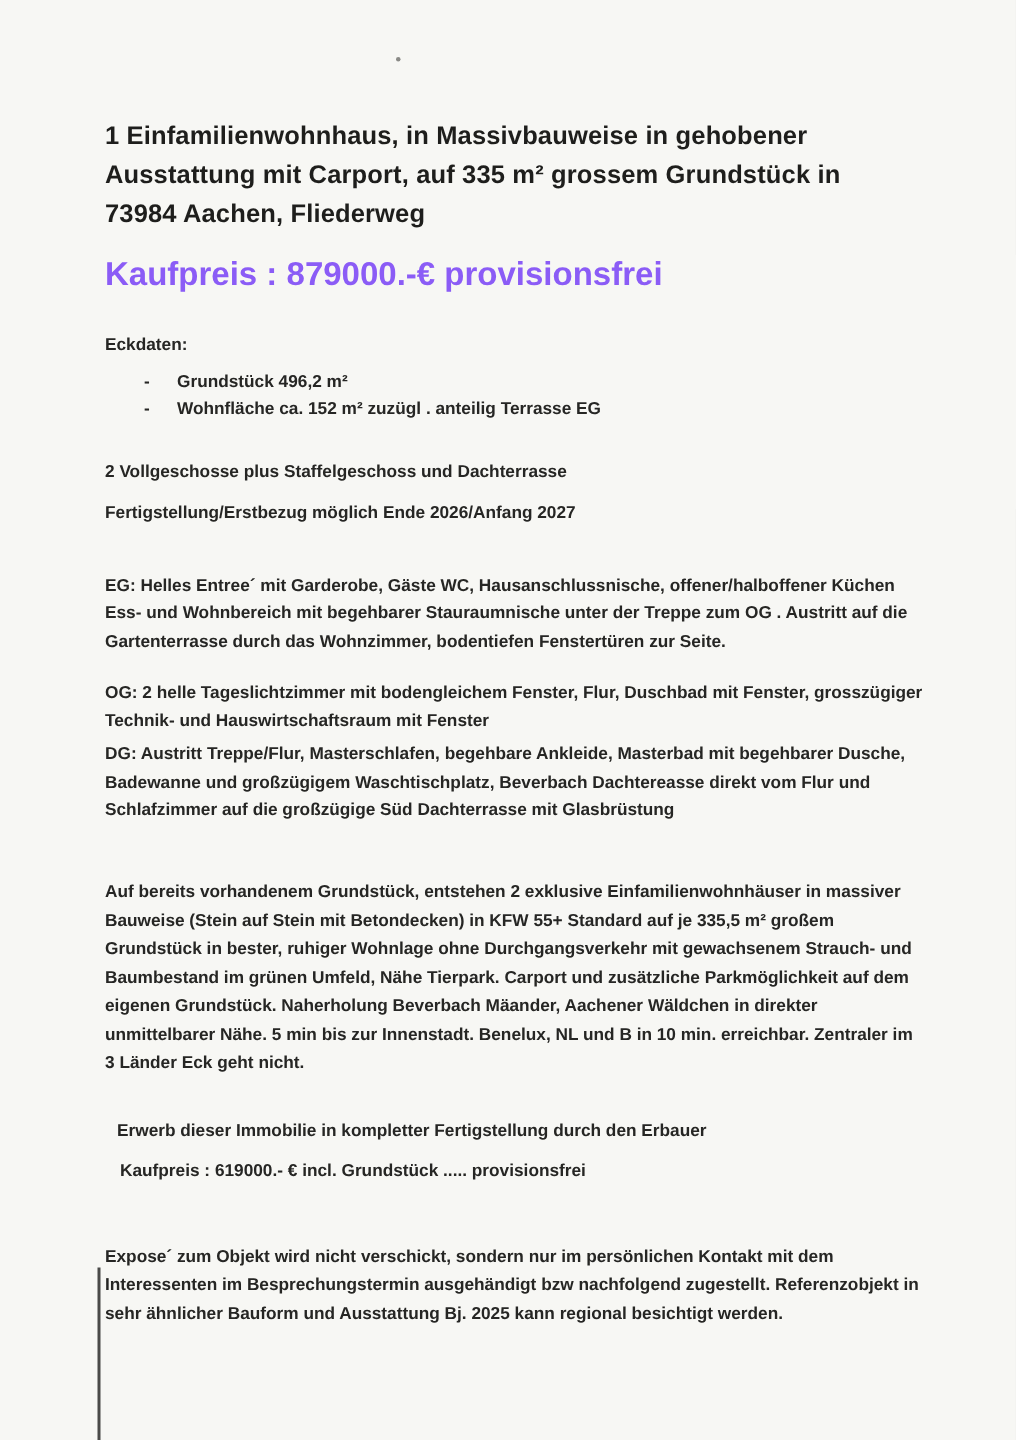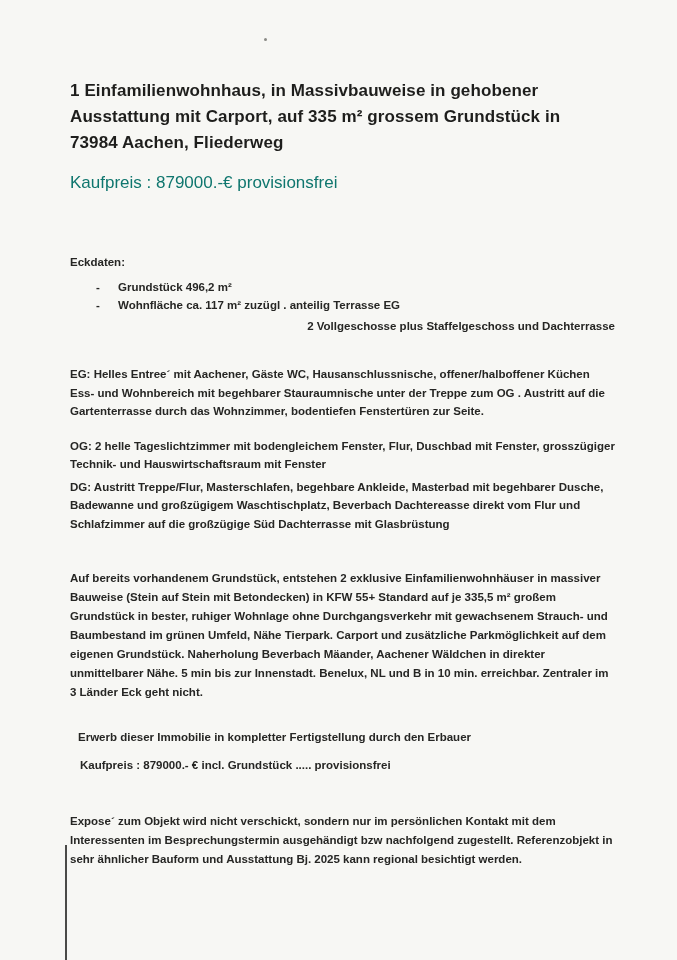--- a/index.html
+++ b/index.html
@@ -25,43 +25,43 @@
   }
   .title {
     font-size: 17px;
     font-weight: 700;
     line-height: 26px;
     letter-spacing: 0.1px;
     color: #1e1e1c;
   }
   .price-line {
     margin-top: 14px;
-    font-size: 17px;
-    font-weight: 400;
+    font-size: 22px;
+    font-weight: 700;
     line-height: 26px;
-    color: #0f766e;
+    color: #8b5cf6;
   }
   .body-text {
     font-size: 11.5px;
     font-weight: 700;
     line-height: 18.5px;
     color: #262624;
     max-width: 546px;
   }
-  .heading-eckdaten { margin-top: 57px; }
+  .heading-eckdaten { margin-top: 25px; }
   .bullets { margin-top: 6px; }
   .bullet-row {
     display: flex;
     padding-left: 26px;
   }
   .bullet-marker {
     width: 22px;
     flex: 0 0 22px;
   }
-  .line-vollgeschosse { margin-top: 2px; text-align: right; }
+  .line-vollgeschosse { margin-top: 23px; }
   .line-fertigstellung { margin-top: 9px; }
   .para-eg { margin-top: 30px; }
   .para-og { margin-top: 16px; }
   .para-dg { margin-top: 4px; }
   .para-description { margin-top: 36px; line-height: 19px; }
   .line-erwerb { margin-top: 26px; padding-left: 8px; }
   .line-kaufpreis2 { margin-top: 9px; padding-left: 10px; }
   .para-expose { margin-top: 38px; line-height: 19px; }
   .scan-line {
     position: absolute;
@@ -100,38 +100,39 @@
 
     <div class="body-text heading-eckdaten">Eckdaten:</div>
 
     <div class="bullets">
       <div class="bullet-row body-text">
         <span class="bullet-marker">-</span>
         <span>Grundstück 496,2 m²</span>
       </div>
       <div class="bullet-row body-text">
         <span class="bullet-marker">-</span>
-        <span>Wohnfläche ca. 117 m² zuzügl .  anteilig Terrasse EG</span>
+        <span>Wohnfläche ca. 152 m² zuzügl .  anteilig Terrasse EG</span>
       </div>
     </div>
 
     <div class="body-text line-vollgeschosse">2 Vollgeschosse plus Staffelgeschoss und Dachterrasse</div>
 
+    <div class="body-text line-fertigstellung">Fertigstellung/Erstbezug möglich Ende 2026/Anfang 2027</div>
 
-    <div class="body-text para-eg">EG:  Helles Entree´ mit Aachener, Gäste WC, Hausanschlussnische, offener/halboffener Küchen Ess- und Wohnbereich mit begehbarer Stauraumnische unter der Treppe zum OG . Austritt auf die Gartenterrasse durch das Wohnzimmer, bodentiefen Fenstertüren zur Seite.</div>
+    <div class="body-text para-eg">EG:  Helles Entree´ mit Garderobe, Gäste WC, Hausanschlussnische, offener/halboffener Küchen Ess- und Wohnbereich mit begehbarer Stauraumnische unter der Treppe zum OG . Austritt auf die Gartenterrasse durch das Wohnzimmer, bodentiefen Fenstertüren zur Seite.</div>
 
     <div class="body-text para-og">OG:  2 helle Tageslichtzimmer mit bodengleichem Fenster, Flur, Duschbad mit Fenster,  grosszügiger Technik- und Hauswirtschaftsraum mit Fenster</div>
 
     <div class="body-text para-dg">DG: Austritt Treppe/Flur,  Masterschlafen, begehbare Ankleide, Masterbad mit begehbarer Dusche, Badewanne und großzügigem Waschtischplatz, Beverbach Dachtereasse direkt  vom Flur und Schlafzimmer auf die großzügige  Süd Dachterrasse mit Glasbrüstung</div>
 
     <div class="body-text para-description">Auf bereits vorhandenem Grundstück, entstehen 2 exklusive Einfamilienwohnhäuser in massiver Bauweise  (Stein auf Stein mit Betondecken) in KFW 55+ Standard auf je 335,5 m² großem Grundstück in bester, ruhiger Wohnlage ohne Durchgangsverkehr mit gewachsenem Strauch- und Baumbestand im grünen Umfeld, Nähe Tierpark.  Carport und zusätzliche Parkmöglichkeit auf dem eigenen Grundstück. Naherholung  Beverbach Mäander, Aachener Wäldchen in direkter unmittelbarer Nähe.  5 min bis zur Innenstadt. Benelux, NL und B in 10 min. erreichbar.  Zentraler im 3 Länder Eck geht nicht.</div>
 
     <div class="body-text line-erwerb">Erwerb dieser Immobilie in kompletter Fertigstellung durch den Erbauer</div>
 
-    <div class="body-text line-kaufpreis2">Kaufpreis : 879000.- € incl. Grundstück .....    provisionsfrei</div>
+    <div class="body-text line-kaufpreis2">Kaufpreis : 619000.- € incl. Grundstück .....    provisionsfrei</div>
 
     <div class="body-text para-expose">Expose´ zum Objekt wird nicht verschickt, sondern nur im persönlichen Kontakt mit dem Interessenten im Besprechungstermin ausgehändigt bzw nachfolgend  zugestellt. Referenzobjekt in sehr ähnlicher Bauform und Ausstattung Bj. 2025 kann regional besichtigt werden.</div>
 
   </div>
 
   <div class="scan-line"></div>
 
 </div>
 
 </body></html>

